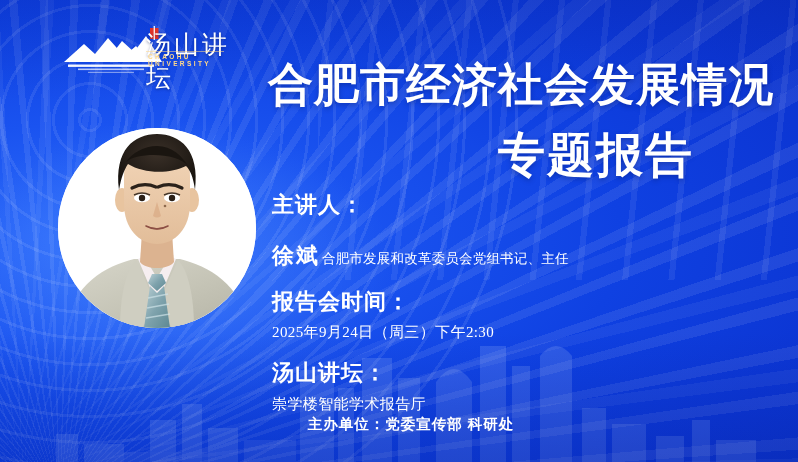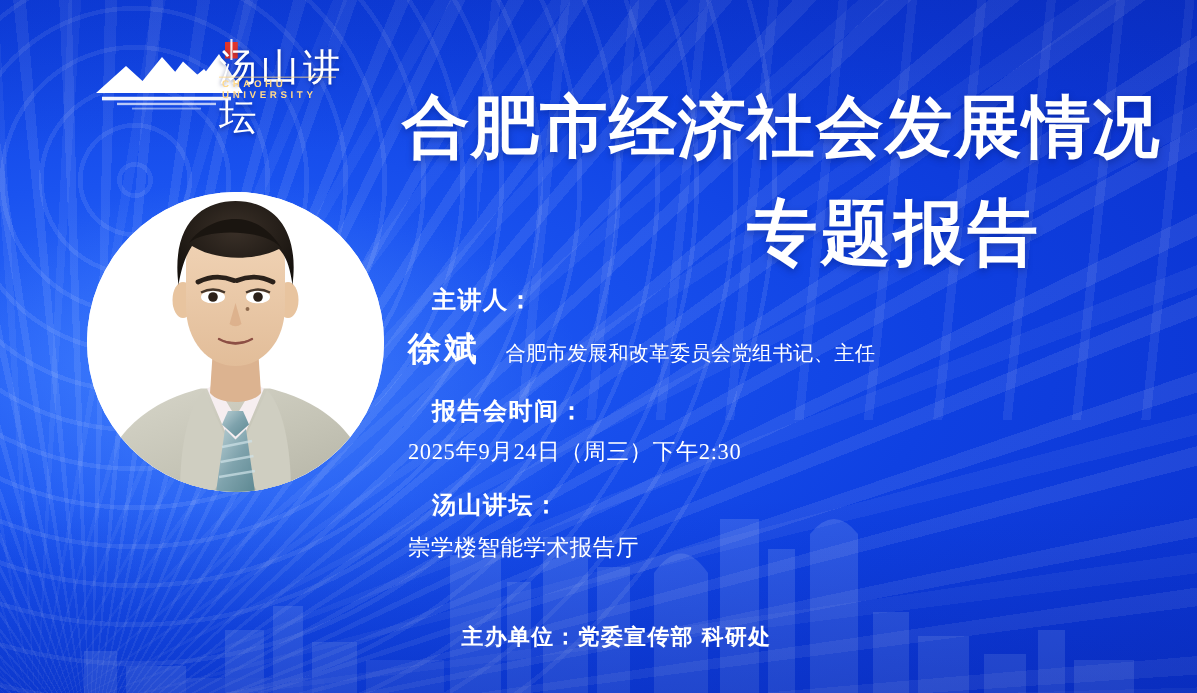--- a/index.html
+++ b/index.html
@@ -90,22 +90,22 @@
   }
   .title2{
     position:absolute; left:498px; top:131px; width:280px;
     font-size:47px; font-weight:bold; color:#ffffff; letter-spacing:2px;
     line-height:1; white-space:nowrap;
     text-shadow:0 2px 5px rgba(0,20,90,.35);
   }
 
   
   .info{ position:absolute; left:272px; top:190px; width:500px; color:#fff; }
-  .lbl{ font-size:16px; font-weight:bold; letter-spacing:1px; line-height:1.35;margin-left:16px; }
-  .nameline{ display:flex; align-items:baseline; gap:17px; margin-top:6px; }
+  .lbl{ font-size:22px; font-weight:bold; letter-spacing:1px; line-height:1.35; }
+  .nameline{ display:flex; align-items:baseline; gap:2px; margin-top:21px; }
   .nm{ font-size:22px; font-weight:bold; letter-spacing:2px; }
   .role{ font-size:13.5px; font-weight:normal; letter-spacing:.2px; }
   .val{ font-size:15px; margin-top:7px; letter-spacing:.4px;font-family:Liberation Serif, serif; }
   .gap{ height:16px; }
 
   
   .footer{
     position:absolute; left:12px; top:415px; width:798px; text-align:center;
     color:#fff; font-size:14.5px; font-weight:bold; letter-spacing:1px;
   }

